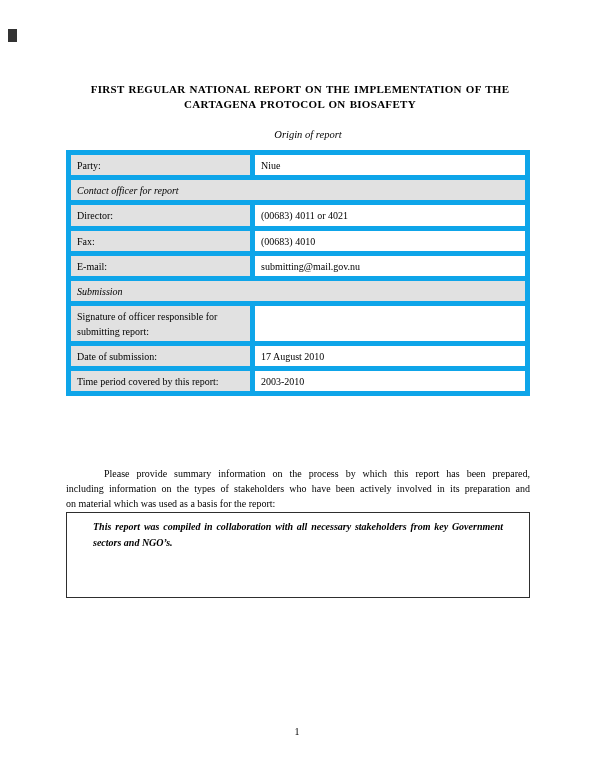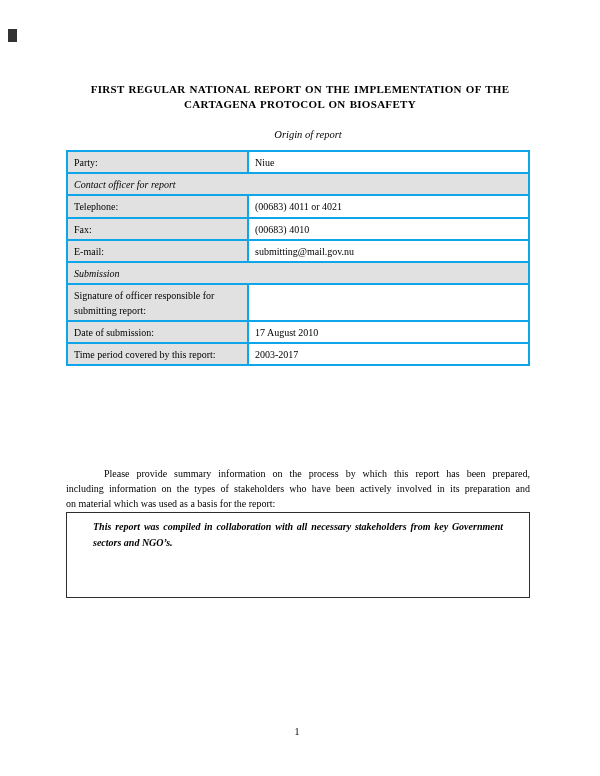--- a/index.html
+++ b/index.html
@@ -44,21 +44,21 @@
   table.report-table {
     position: absolute;
     left: 66px;
     top: 150px;
     width: 464px;
     border-collapse: collapse;
     table-layout: fixed;
     font-size: 10px;
   }
   table.report-table td {
-    border: 2px solid #0ea5e9;
+    border: 5px solid #0ea5e9;
     vertical-align: top;
     padding: 3px 5px 2px 6px;
     line-height: 15px;
     overflow: hidden;
   }
   td.label-cell { background: #e1e1e1; width: 168px; }
   td.value-cell { background: #ffffff; }
   td.section-cell { background: #e1e1e1; font-style: italic; }
   tr.r-party td { height: 15px; }
   tr.r-section td { height: 13px; }
@@ -119,21 +119,21 @@
   <table class="report-table">
     <tbody>
       <tr class="r-party">
         <td class="label-cell">Party:</td>
         <td class="value-cell">Niue</td>
       </tr>
       <tr class="r-section">
         <td class="section-cell" colspan="2">Contact officer for report</td>
       </tr>
       <tr class="r-phone">
-        <td class="label-cell">Telephone:</td>
+        <td class="label-cell">Director:</td>
         <td class="value-cell">(00683) 4011 or 4021</td>
       </tr>
       <tr class="r-fax">
         <td class="label-cell">Fax:</td>
         <td class="value-cell">(00683) 4010</td>
       </tr>
       <tr class="r-email">
         <td class="label-cell">E-mail:</td>
         <td class="value-cell">submitting@mail.gov.nu</td>
       </tr>
@@ -143,21 +143,21 @@
       <tr class="r-signature">
         <td class="label-cell">Signature of officer responsible for submitting report:</td>
         <td class="value-cell"></td>
       </tr>
       <tr class="r-date">
         <td class="label-cell">Date of submission:</td>
         <td class="value-cell">17 August 2010</td>
       </tr>
       <tr class="r-time">
         <td class="label-cell">Time period covered by this report:</td>
-        <td class="value-cell">2003-2017</td>
+        <td class="value-cell">2003-2010</td>
       </tr>
     </tbody>
   </table>
 
   <div class="instruction">
     <div class="line just first">Please provide summary information on the process by which this report has been prepared,</div>
     <div class="line just">including information on the types of stakeholders who have been actively involved in its preparation and</div>
     <div class="line">on material which was used as a basis for the report:</div>
   </div>
 

